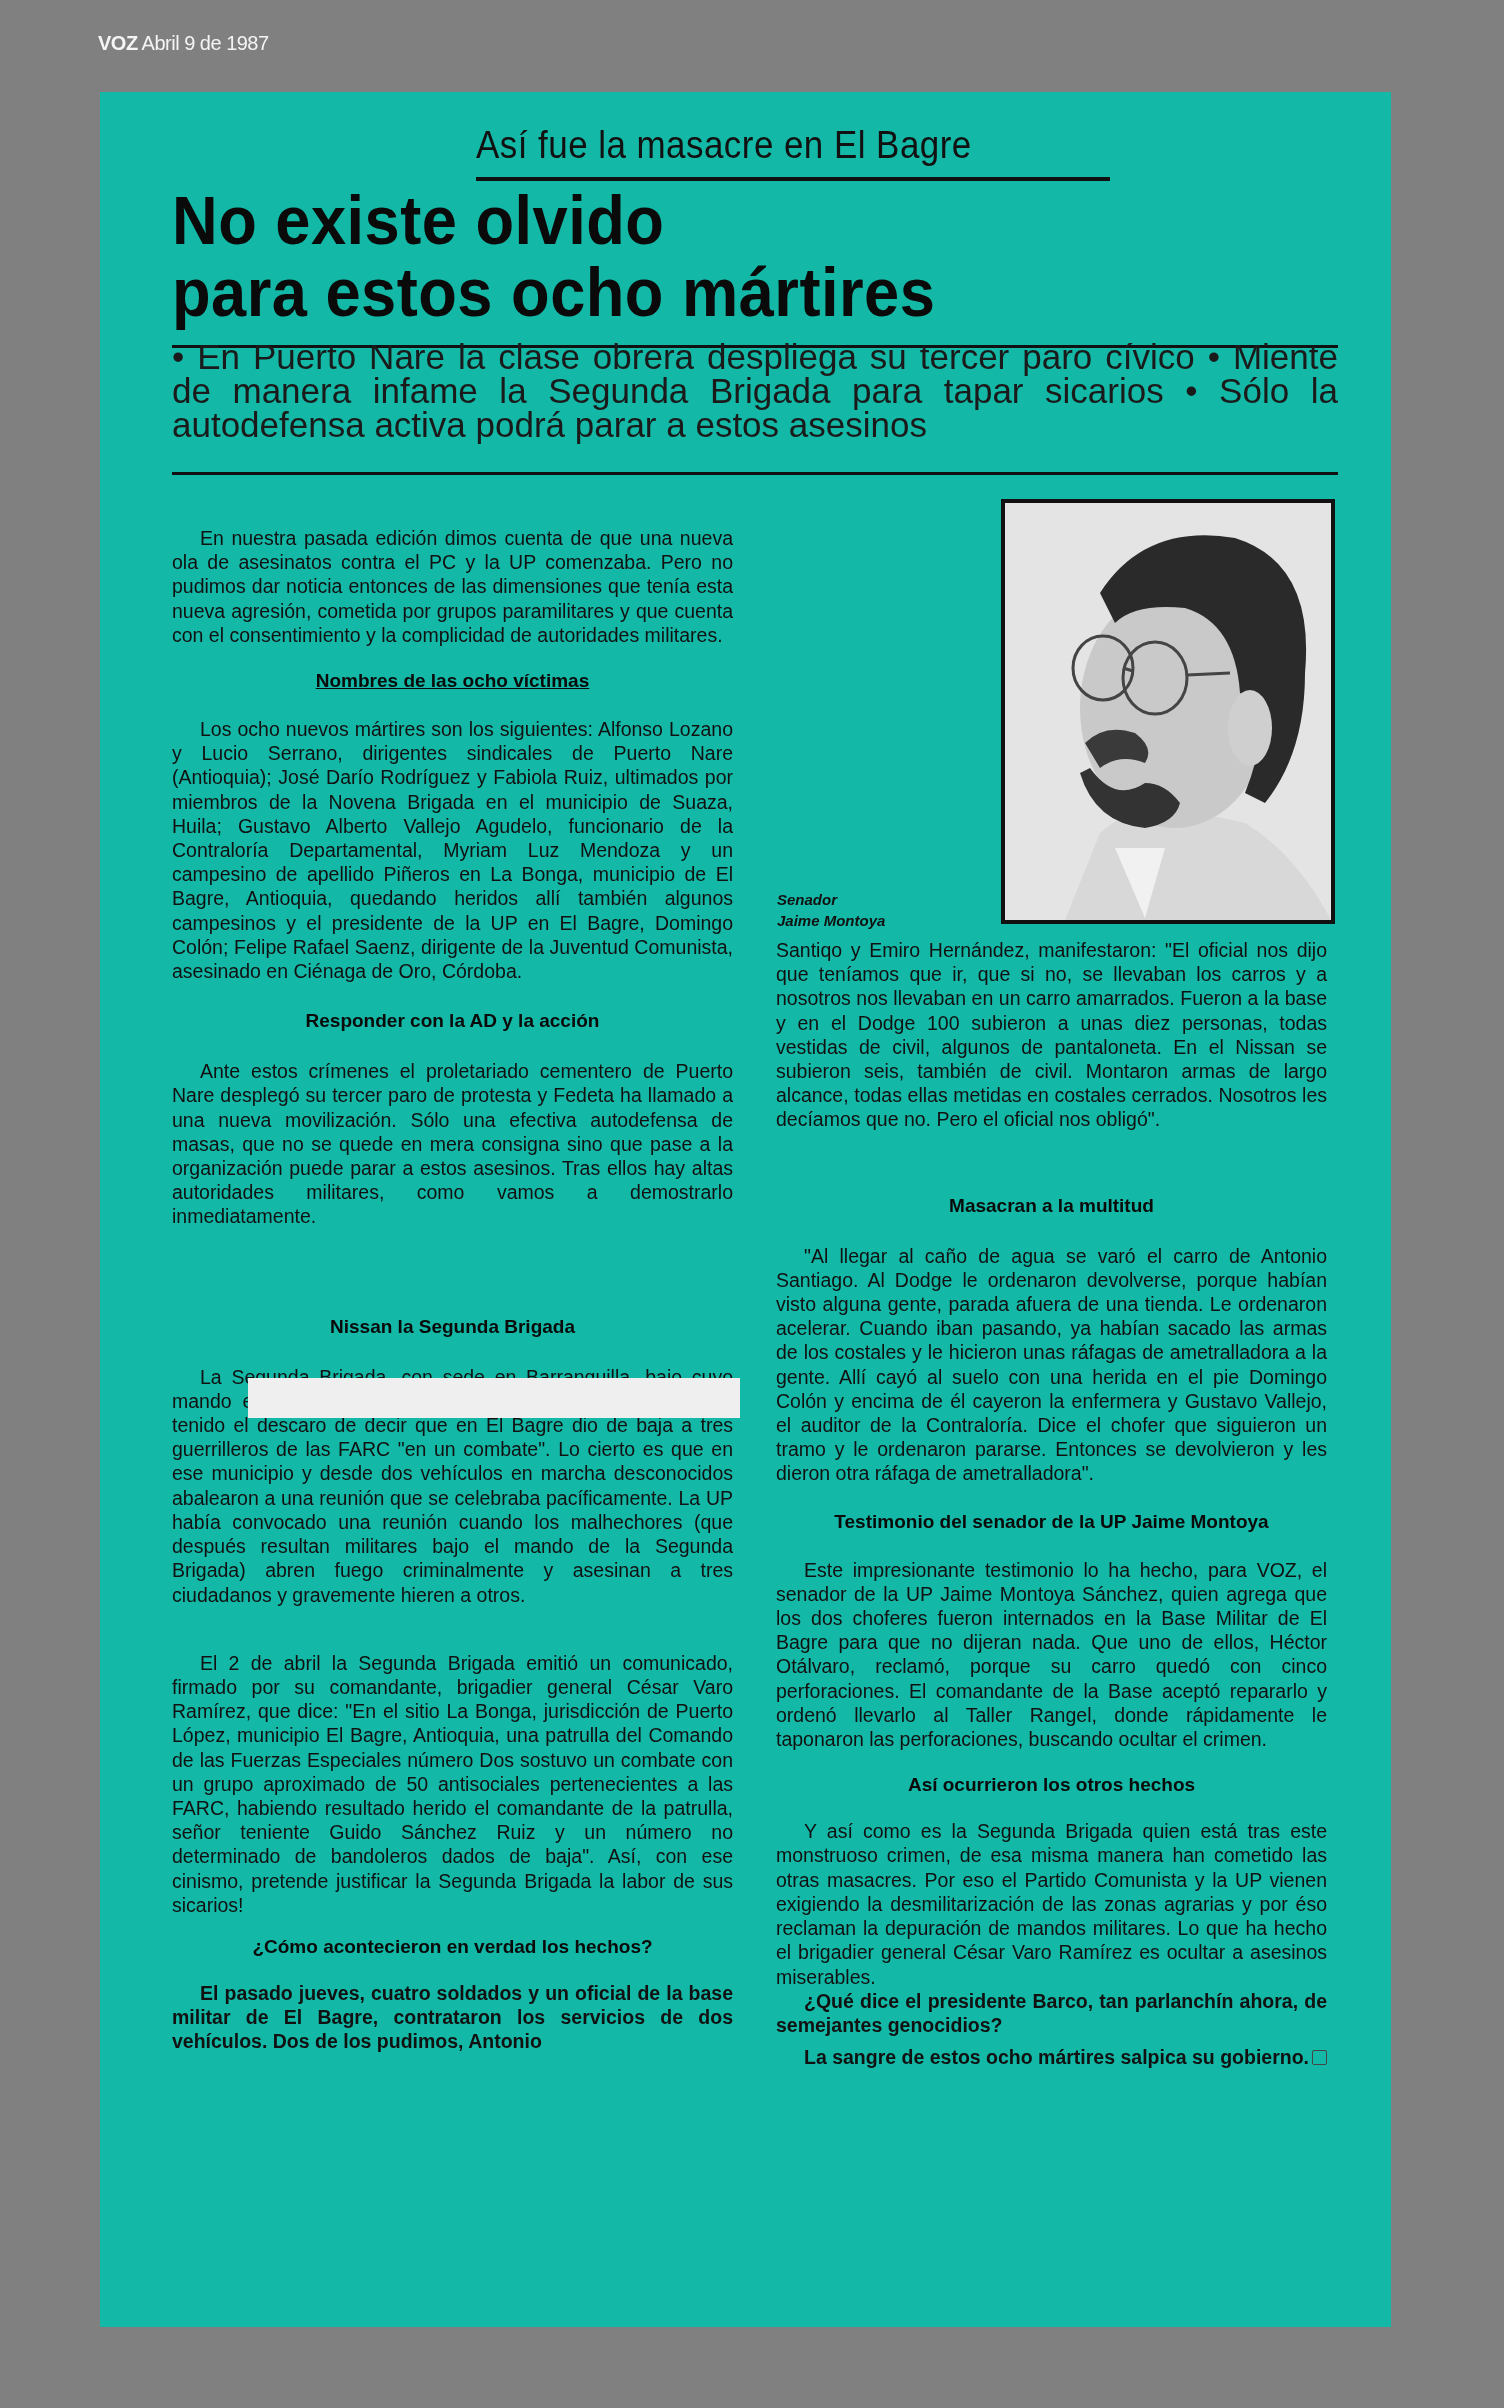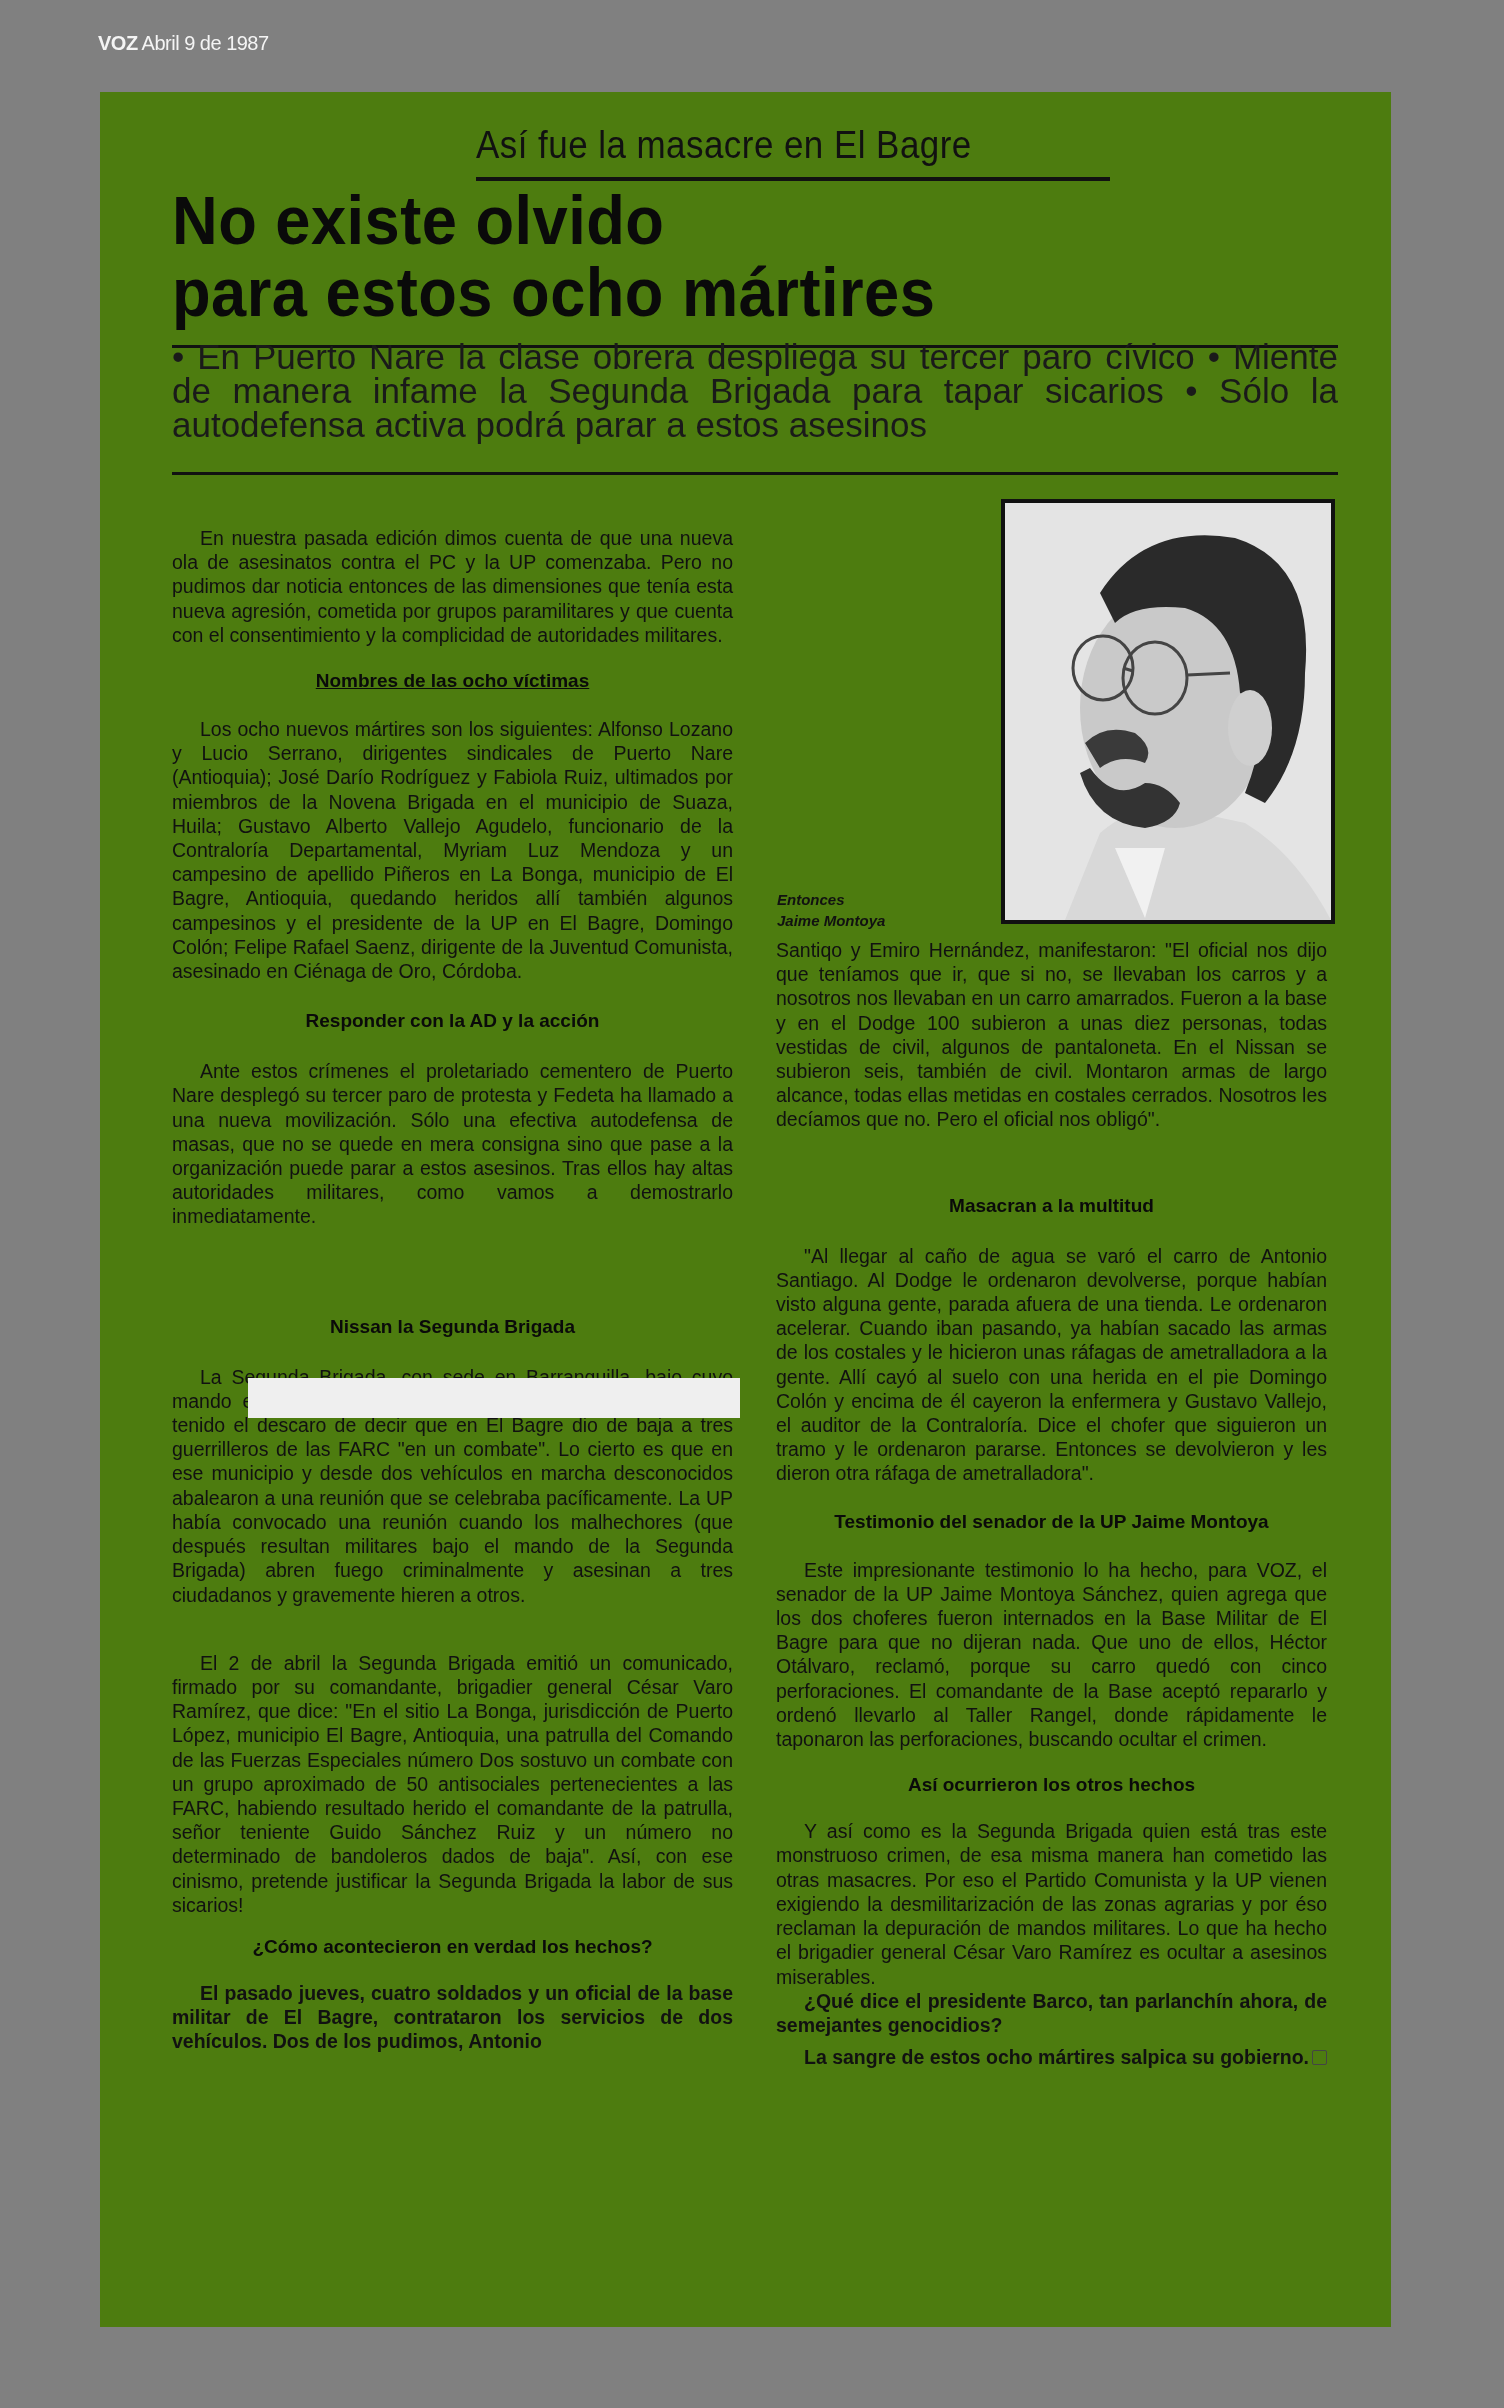--- a/index.html
+++ b/index.html
@@ -10,21 +10,21 @@
     font-family: "Liberation Sans", "DejaVu Sans", sans-serif;
   }
   .masthead {
     position: absolute; left: 98px; top: 32px;
     font-size: 20px; color: #f4f4f4; letter-spacing: -0.5px;
   }
   .masthead b { font-weight: 700; }
   .page {
     position: absolute; left: 100px; top: 92px;
     width: 1291px; height: 2235px;
-    background: #4d7c0f;
+    background: #14b8a6;
   }
   .abs { position: absolute; }
   .kicker {
     left: 376px; top: 30px; width: 634px;
     font-size: 38px; line-height: 46px; color: #111;
     transform: scaleX(0.92); transform-origin: left top;
     white-space: nowrap; letter-spacing: 0.5px;
   }
   .kicker-rule {
     left: 376px; top: 85px; width: 634px; height: 4px; background: #111;
@@ -118,21 +118,21 @@
       <path d="M80 240 Q100 220 130 230 Q150 245 140 260 Q115 250 95 265 Z" fill="#3a3a3a"></path>
       <path d="M75 270 Q90 320 140 325 Q170 320 175 300 Q160 280 140 280 Q110 300 85 265 Z" fill="#333"></path>
       <ellipse cx="98" cy="165" rx="30" ry="32" fill="none" stroke="#444" stroke-width="3"></ellipse>
       <ellipse cx="150" cy="175" rx="32" ry="36" fill="none" stroke="#444" stroke-width="3"></ellipse>
       <line x1="128" y1="168" x2="118" y2="165" stroke="#444" stroke-width="3"></line>
       <line x1="182" y1="172" x2="225" y2="170" stroke="#444" stroke-width="3"></line>
       <ellipse cx="245" cy="225" rx="22" ry="38" fill="#cfcfcf"></ellipse>
     </svg>
   </div>
   <div class="abs caption">
-    <div>Entonces</div>
+    <div>Senador</div>
     <div>Jaime Montoya</div>
   </div>
 
   <div class="abs col" style="left:676px; top:846px; width:551px;">
     <p class="noindent">Santiqo y Emiro Hernández, manifestaron: "El oficial nos dijo que teníamos que ir, que si no, se llevaban los carros y a nosotros nos llevaban en un carro amarrados. Fueron a la base y en el Dodge 100 subieron a unas diez personas, todas vestidas de civil, algunos de pantaloneta. En el Nissan se subieron seis, también de civil. Montaron armas de largo alcance, todas ellas metidas en costales cerrados. Nosotros les decíamos que no. Pero el oficial nos obligó".</p>
     <h3 style="margin-top:62px; margin-bottom:26px;">Masacran a la multitud</h3>
     <p>"Al llegar al caño de agua se varó el carro de Antonio Santiago. Al Dodge le ordenaron devolverse, porque habían visto alguna gente, parada afuera de una tienda. Le ordenaron acelerar. Cuando iban pasando, ya habían sacado las armas de los costales y le hicieron unas ráfagas de ametralladora a la gente. Allí cayó al suelo con una herida en el pie Domingo Colón y encima de él cayeron la enfermera y Gustavo Vallejo, el auditor de la Contraloría. Dice el chofer que siguieron un tramo y le ordenaron pararse. Entonces se devolvieron y les dieron otra ráfaga de ametralladora".</p>
     <h3 style="margin-top:24px; margin-bottom:24px;">Testimonio del senador de la UP Jaime Montoya</h3>
     <p>Este impresionante testimonio lo ha hecho, para VOZ, el senador de la UP Jaime Montoya Sánchez, quien agrega que los dos choferes fueron internados en la Base Militar de El Bagre para que no dijeran nada. Que uno de ellos, Héctor Otálvaro, reclamó, porque su carro quedó con cinco perforaciones. El comandante de la Base aceptó repararlo y ordenó llevarlo al Taller Rangel, donde rápidamente le taponaron las perforaciones, buscando ocultar el crimen.</p>
     <h3 style="margin-top:22px; margin-bottom:22px;">Así ocurrieron los otros hechos</h3>

